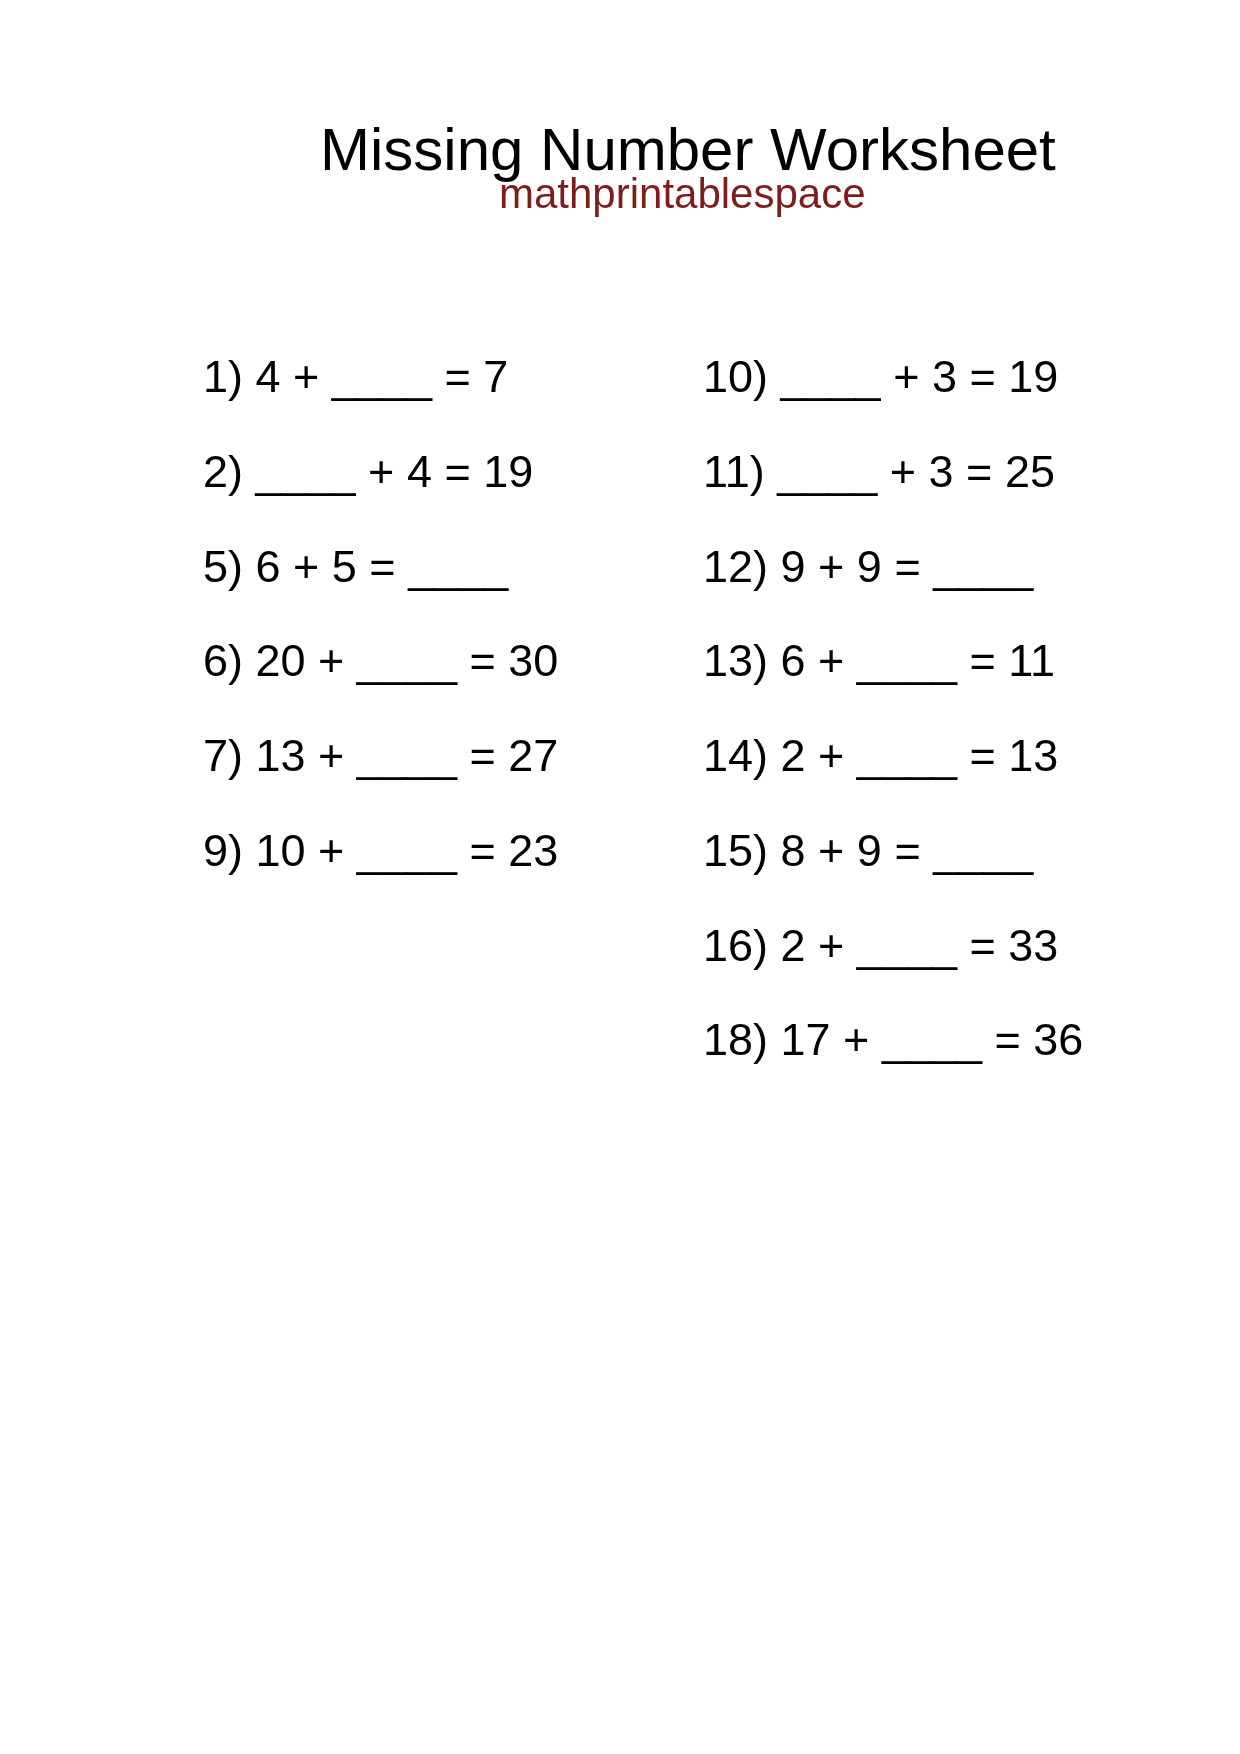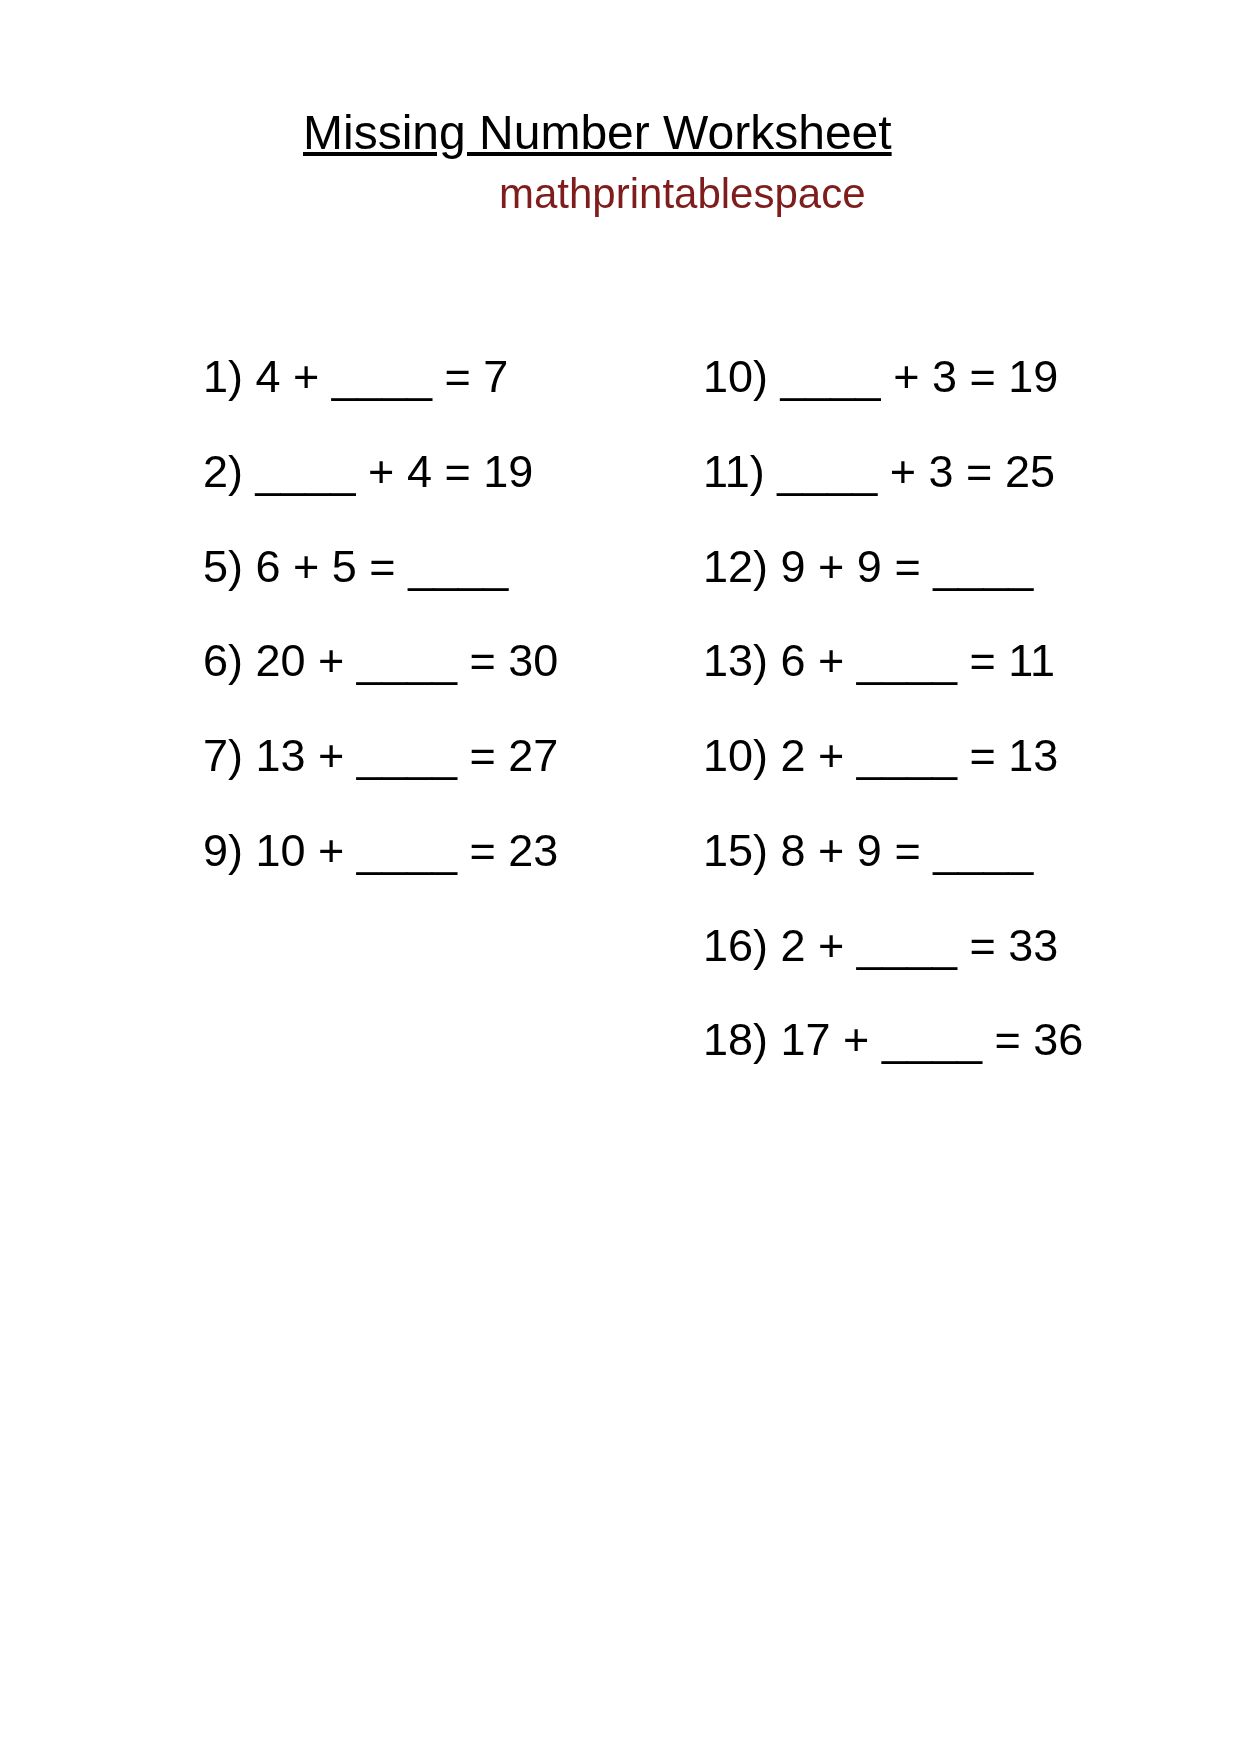--- a/index.html
+++ b/index.html
@@ -12,26 +12,25 @@
       height: 1754px;
       position: relative;
       overflow: hidden;
       font-family: "Liberation Sans", sans-serif;
       color: #000000;
     }
     .title {
       position: absolute;
       left: 303px;
       top: 98px;
-      font-size: 48px;
+      font-size: 60px;
       line-height: 70px;
       white-space: nowrap;
-      margin: 0;
+      margin: 17px;
       font-weight: normal;
-      text-decoration: underline;
     }
     .subtitle {
       position: absolute;
       left: 499px;
       top: 169px;
       font-size: 42px;
       line-height: 50px;
       white-space: nowrap;
       color: #7f1d1d;
     }
@@ -61,17 +60,17 @@
   <div class="problem">6) 20 + ____ = 30</div>
   <div class="problem">7) 13 + ____ = 27</div>
   <div class="problem">9) 10 + ____ = 23</div>
 </div>
 
 <div class="column right">
   <div class="problem">10) ____ + 3 = 19</div>
   <div class="problem">11) ____ + 3 = 25</div>
   <div class="problem">12) 9 + 9 = ____</div>
   <div class="problem">13) 6 + ____ = 11</div>
-  <div class="problem">10) 2 + ____ = 13</div>
+  <div class="problem">14) 2 + ____ = 13</div>
   <div class="problem">15) 8 + 9 = ____</div>
   <div class="problem">16) 2 + ____ = 33</div>
   <div class="problem">18) 17 + ____ = 36</div>
 </div>
 
 </body></html>

